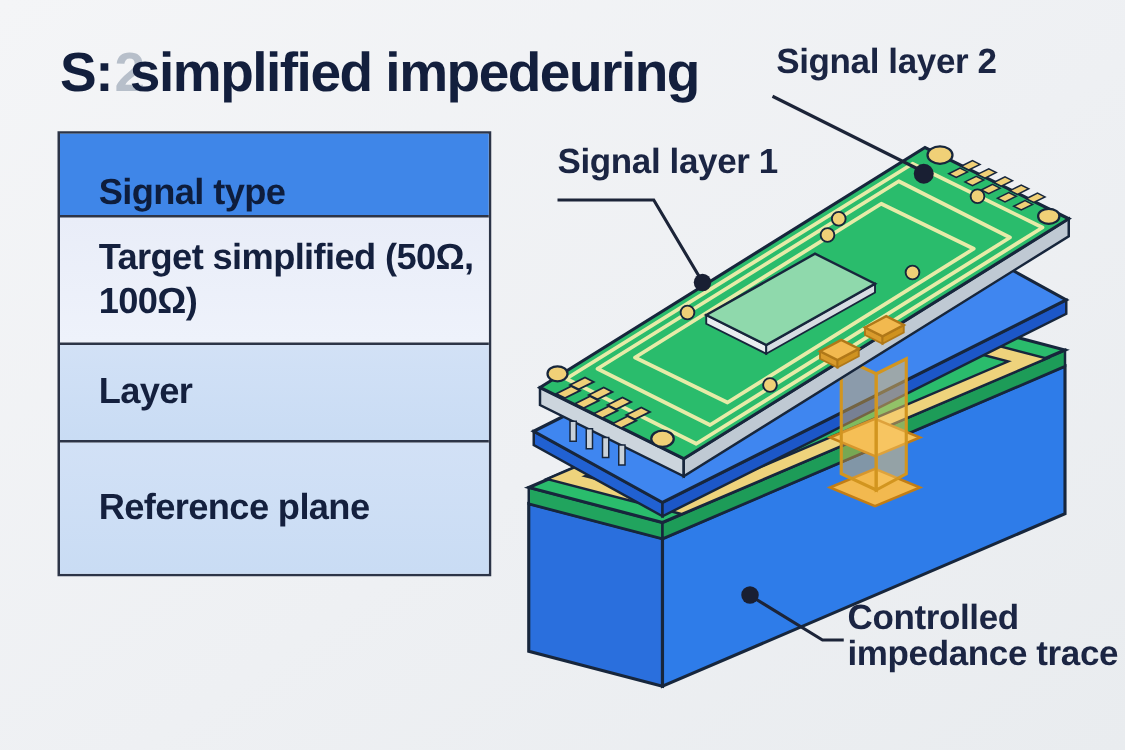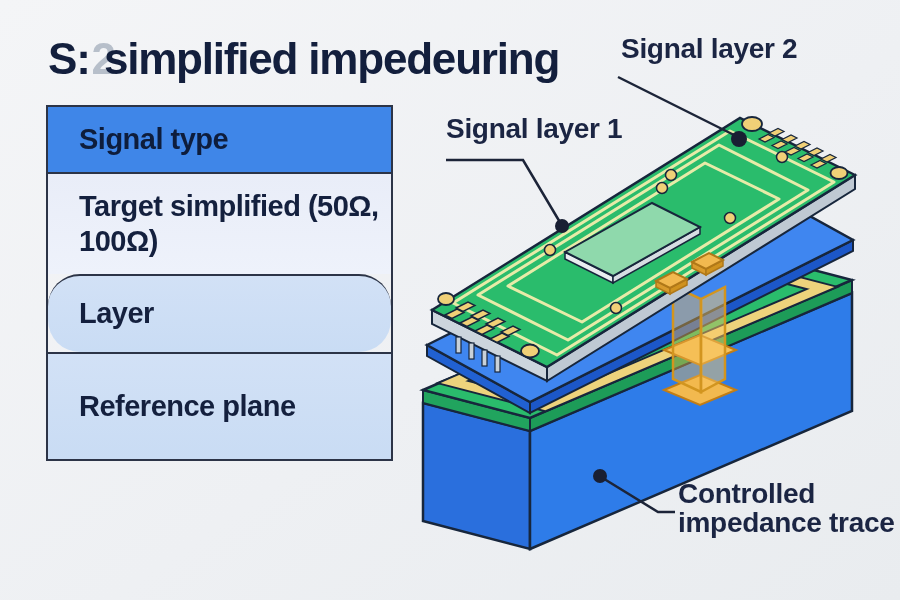--- a/index.html
+++ b/index.html
@@ -21,25 +21,25 @@
     position:absolute;left:46px;top:105px;width:347px;
     border:2px solid #2c3447;box-sizing:border-box;
   }
   .spec-row{
     display:flex;align-items:center;box-sizing:border-box;
     padding:0 10px 0 31px;
     font-size:29px;font-weight:700;letter-spacing:-0.5px;color:#14203e;
     line-height:1.22;border-top:2px solid #2c3447;
   }
   .spec-row:first-child{border-top:none;}
-  .row-header{height:65px;background:#3f86e8;color:#0e1d3c;}
+  .row-header{height:65px;background:#3f86e8;color:#0e1d3c;align-items:flex-end;}
   .row-light{background:linear-gradient(180deg,#e9edf8 0%,#eef2fb 100%);}
   .row-blue{background:linear-gradient(180deg,#d2e1f6 0%,#c9dcf4 100%);}
   .h-2{height:102px;}
-  .h-3{height:78px;border-radius:32px;}
+  .h-3{height:78px;}
   .h-4{height:90px;}
   .h-5{height:107px;}
   
   .dlabel{
     position:absolute;font-size:28px;font-weight:700;letter-spacing:-0.3px;
     color:#1b2543;white-space:nowrap;line-height:29px;
   }
   .lbl-sl1{left:446px;top:114px;}
   .lbl-sl2{left:621px;top:34px;}
   .lbl-cit{left:678px;top:479px;}

